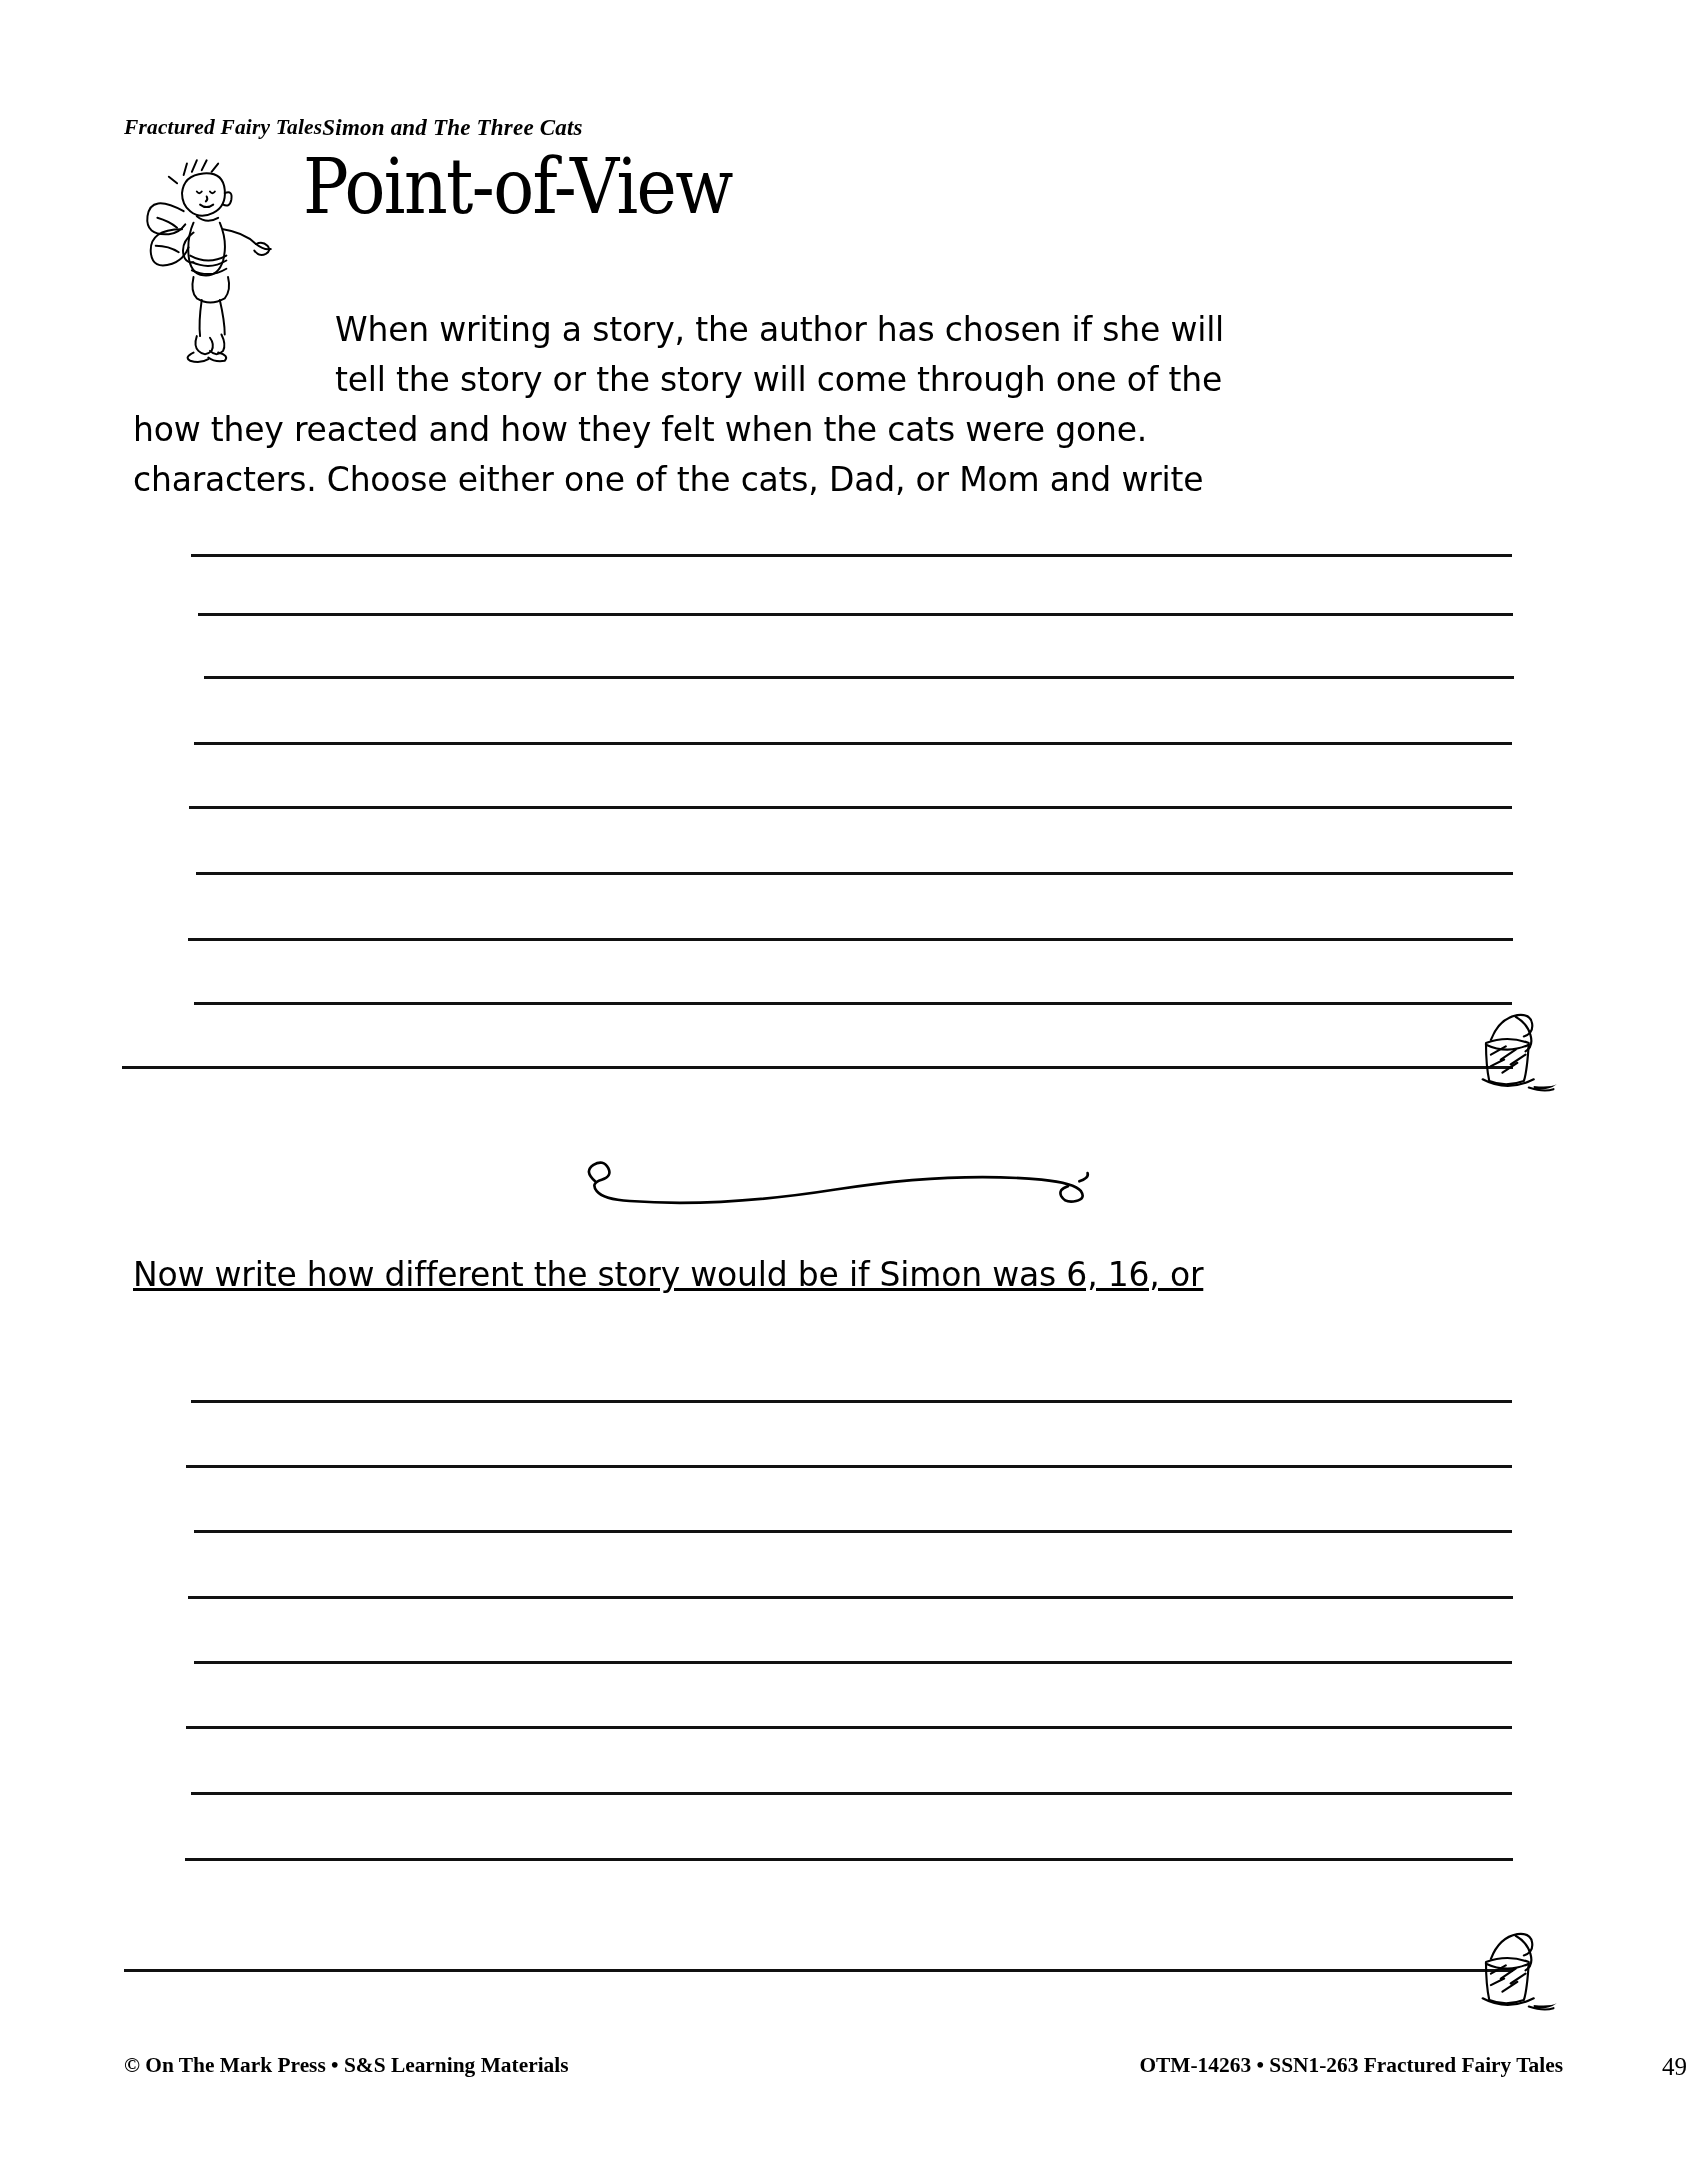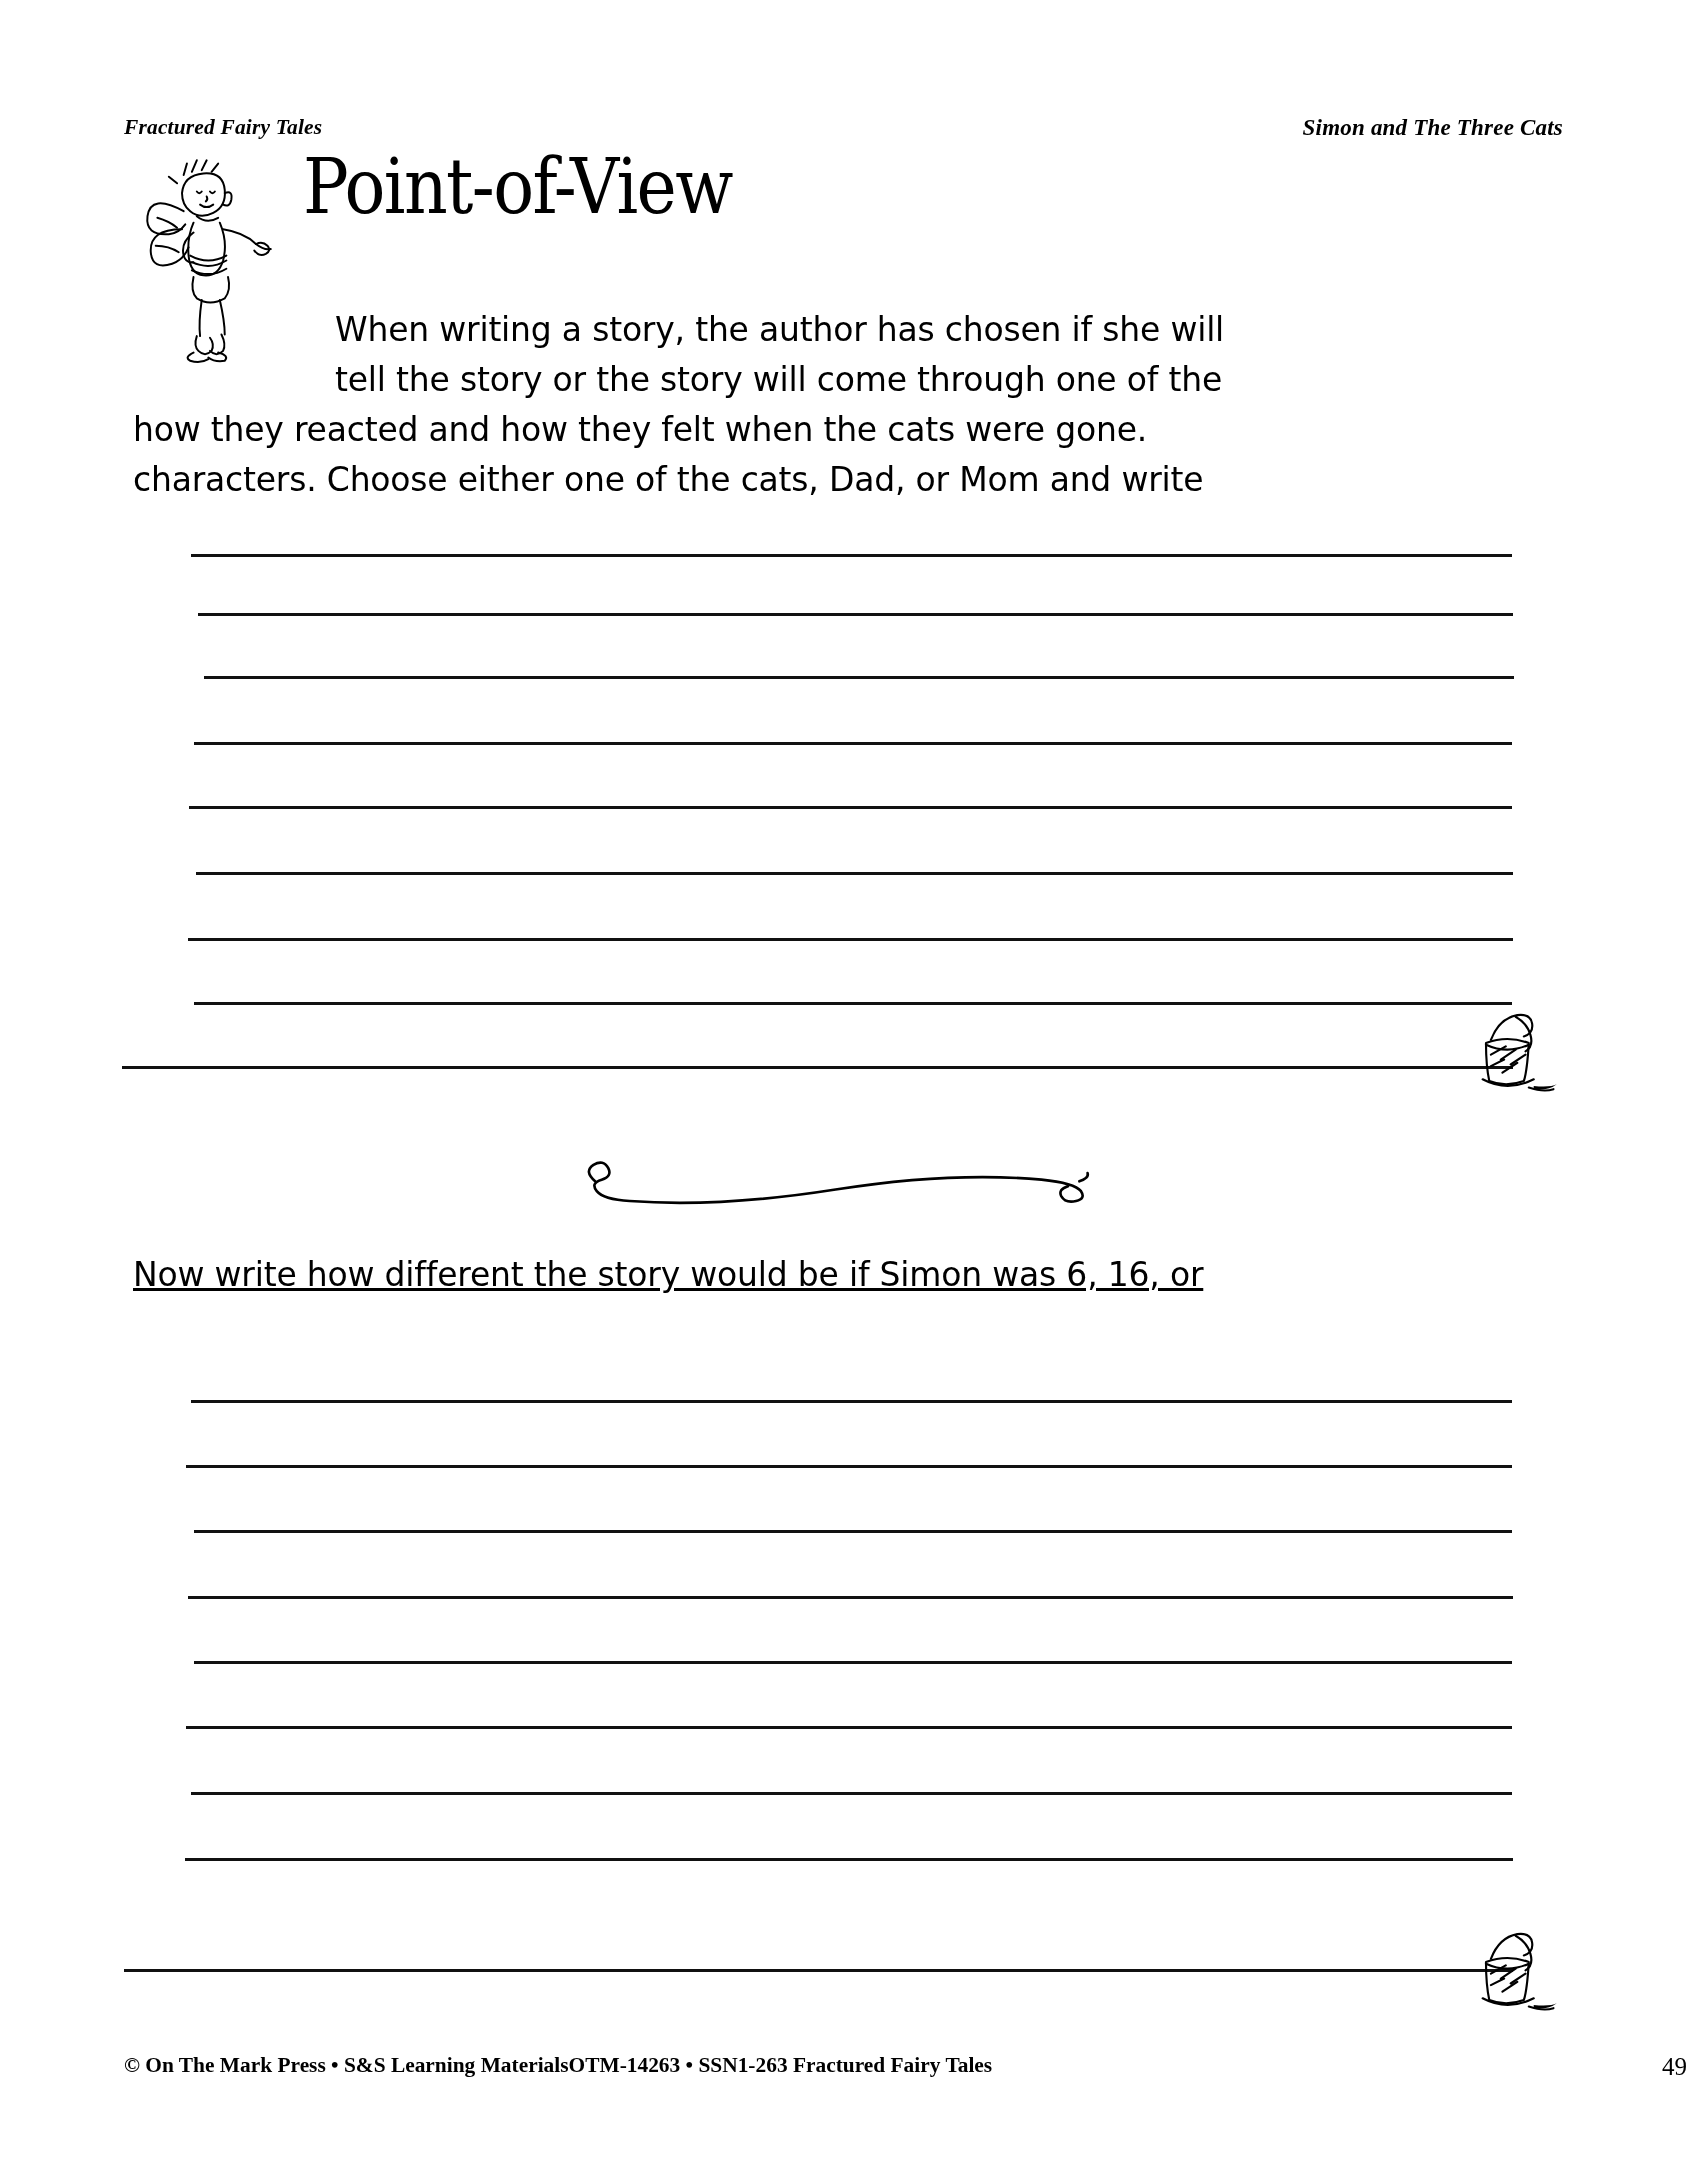--- a/index.html
+++ b/index.html
@@ -23,21 +23,21 @@
   }
 
   
   .header {
     position: absolute;
     top: 115px;
     left: 124px;
     right: 124px;
     height: 33px;
     display: flex;
-    justify-content: space-between;
+    justify-content: flex-start;
     align-items: flex-start;
   }
   .header-left {
     font-family: "Liberation Serif", serif;
     font-weight: bold;
     font-style: italic;
     font-size: 21.4px;
     letter-spacing: 0.2px;
   }
   .header-right {
@@ -124,21 +124,21 @@
   .drum-1 { top: 997px; left: 1458px; }
   .drum-2 { top: 1916px; left: 1458px; }
 
   
   .footer {
     position: absolute;
     bottom: 105px;
     left: 124px;
     right: 124px;
     display: flex;
-    justify-content: flex-start;
+    justify-content: space-between;
     align-items: baseline;
     font-family: "Liberation Serif", serif;
     font-weight: bold;
     font-size: 21.4px;
   }
   .footer-center {
     position: absolute;
     bottom: 102px;
     left: 0;
     width: 100%;

